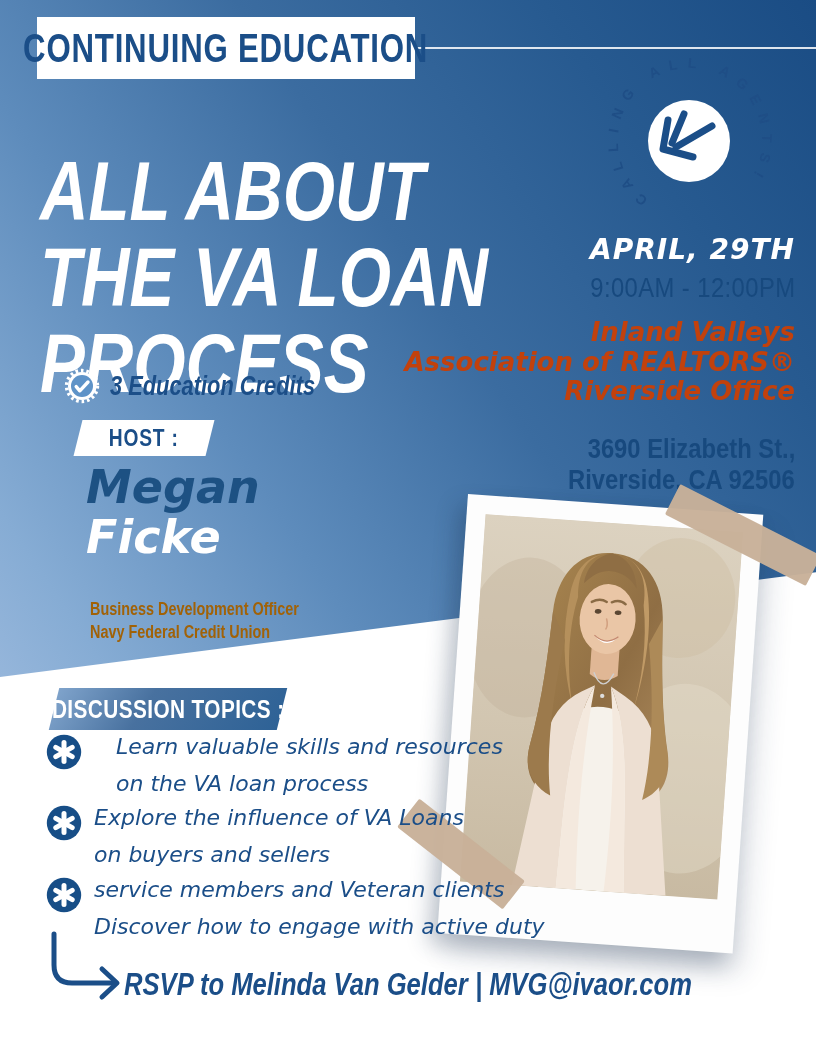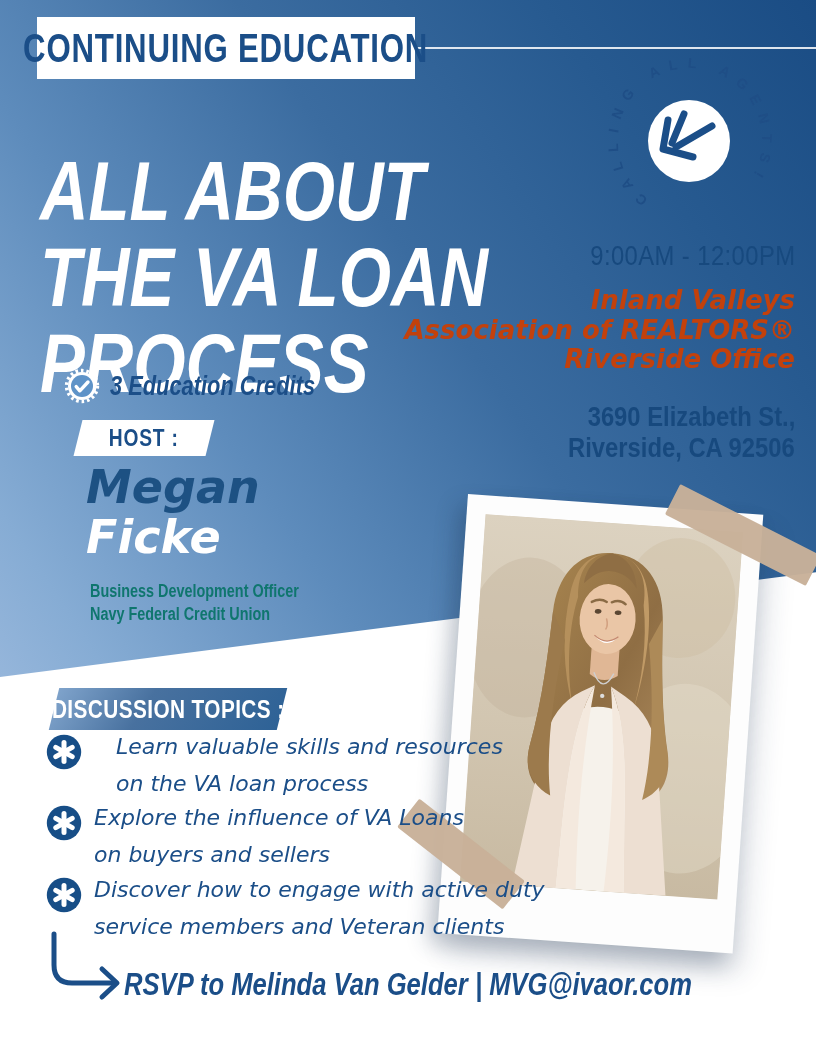--- a/index.html
+++ b/index.html
@@ -45,21 +45,21 @@
 
   
   .host-box{position:absolute;left:78px;top:420px;width:132px;height:36px;background:#ffffff;
     transform:skewX(-14deg);display:flex;align-items:center;justify-content:center;}
   .host-box span{display:inline-block;transform:skewX(14deg) scaleX(.8);font-size:24px;font-weight:700;
     color:#1B4E88;letter-spacing:1px;white-space:nowrap;}
   .host-name{position:absolute;left:86px;top:462px;font-family:"DejaVu Sans",sans-serif;
     font-weight:700;font-style:italic;font-size:46px;line-height:50px;}
   .host-name .first{color:#1D5183;display:block;}
   .host-name .last{color:#ffffff;display:block;}
-  .host-role{position:absolute;left:90px;top:580px;color:#0f766e;font-weight:700;font-size:18px;line-height:23px;}
+  .host-role{position:absolute;left:90px;top:598px;color:#a16207;font-weight:700;font-size:18px;line-height:23px;}
   .host-role span{display:block;transform:scaleX(.8);transform-origin:left center;white-space:nowrap;}
 
   
   .photo-frame{position:absolute;left:468px;top:494px;width:296px;height:440px;background:#fdfdfd;
     transform:rotate(4deg);transform-origin:left top;
     box-shadow:-8px 12px 22px rgba(30,50,80,.28),10px 18px 28px rgba(30,50,80,.15);z-index:4;}
   .photo-inner{position:absolute;left:19px;top:19px;right:19px;bottom:53px;overflow:hidden;background:#D5C9B6;}
   .photo-inner svg{display:block;width:100%;height:100%;}
   .tape{position:absolute;background:#C8B199;opacity:.97;z-index:6;}
   .tape-tr{left:664px;top:518px;width:158px;height:34px;transform:rotate(27deg);border-radius:2px;}
@@ -113,20 +113,21 @@
     <svg width="82" height="82" viewBox="0 0 82 82">
       <g stroke="#1B4E88" stroke-width="7" stroke-linecap="round" fill="none">
         <path d="M36 14 L24 43"></path>
         <path d="M64 26 L28 47"></path>
         <path d="M20 20 L15 49 L45 57" stroke-linejoin="round"></path>
       </g>
     </svg>
   </div>
 
   <div class="event">
+    <div class="ev-date">APRIL, 29TH</div>
     <div class="ev-time">
       <span class="cond-r">9:00AM - 12:00PM</span>
     </div>
     <div class="ev-venue">
       <span>Inland Valleys</span><br>
       <span>Association of REALTORS®</span><br>
       <span>Riverside Office</span>
     </div>
     <div class="ev-addr">
       <span class="cond-r">3690 Elizabeth St.,</span><br>
@@ -251,22 +252,22 @@
   <div class="topic topic-3">
     <svg class="bullet" width="36" height="36" viewBox="0 0 36 36">
       <circle cx="18" cy="18" r="17.2" fill="#174E87"></circle>
       <g stroke="#ffffff" stroke-width="5" stroke-linecap="round">
         <line x1="18" y1="8.5" x2="18" y2="27.5"></line>
         <line x1="9.8" y1="13.3" x2="26.2" y2="22.7"></line>
         <line x1="9.8" y1="22.7" x2="26.2" y2="13.3"></line>
       </g>
     </svg>
     <div class="t-text">
+      <span>service members and Veteran clients</span>
       <span>Discover how to engage with active duty</span>
-      <span>service members and Veteran clients</span>
     </div>
   </div>
 
   <svg class="rsvp-arrow" width="92" height="72" viewBox="0 0 92 72">
     <g stroke="#1B4E88" stroke-width="5" fill="none" stroke-linecap="round" stroke-linejoin="round">
       <path d="M14 3 V 34 Q 14 52 32 52 H 74"></path>
       <path d="M62 38 L 77 52 L 62 66"></path>
     </g>
   </svg>
   <div class="rsvp-text">RSVP to Melinda Van Gelder | MVG@ivaor.com</div>

